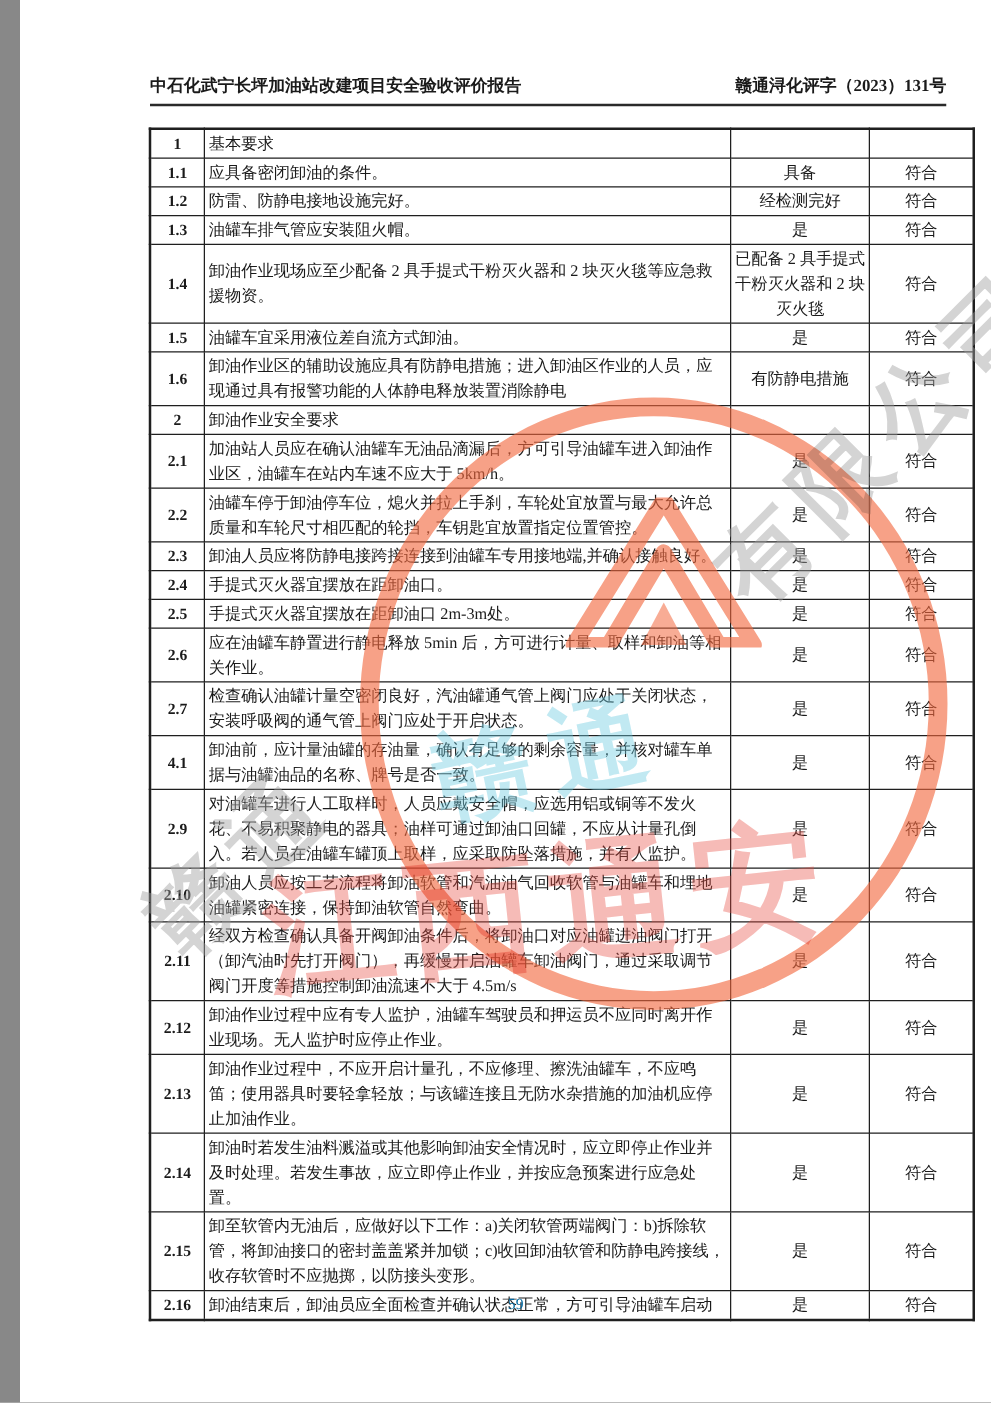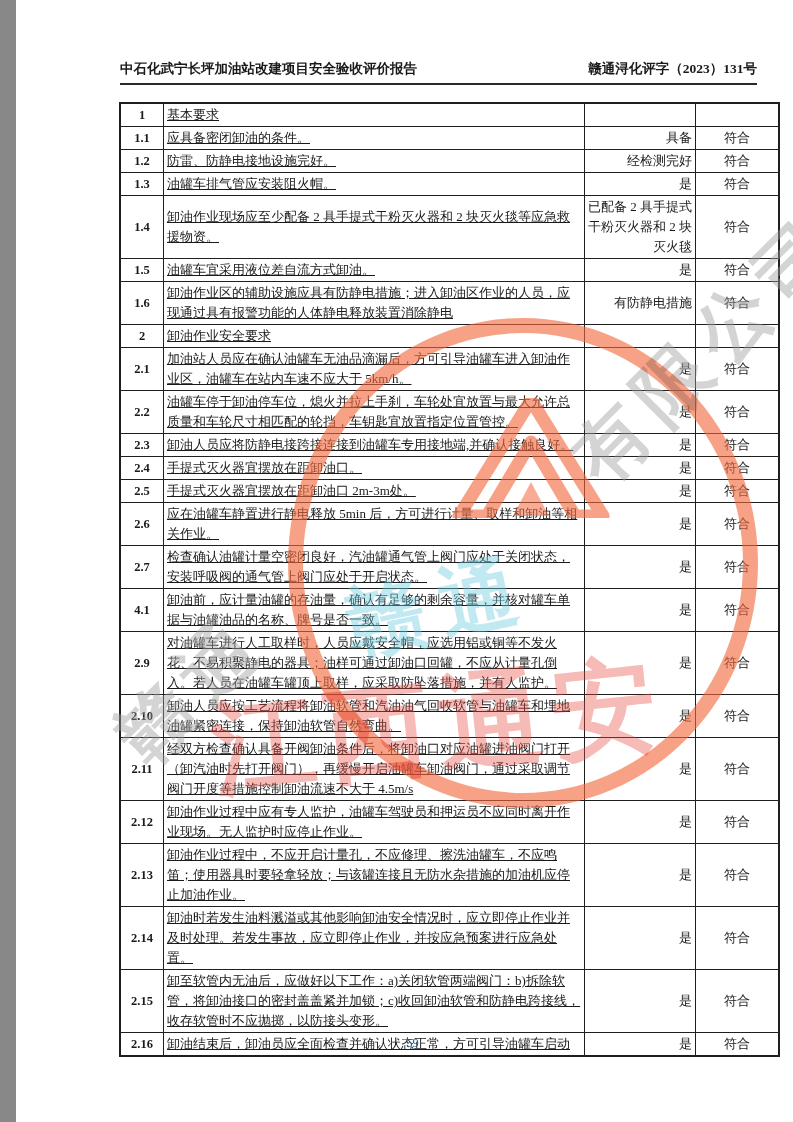--- a/index.html
+++ b/index.html
@@ -29,22 +29,22 @@
   }
   table.checklist td{
     border:1px solid #1f1f1f;
     padding:1px 3px;
     vertical-align:middle;
     line-height:20px;
     word-break:break-all;
   }
   table.checklist{border:2px solid #1f1f1f;}
   td.c-no{width:36px;text-align:center;font-weight:bold;font-size:12.5px;padding:1px 0;}
-  td.c-content{width:414px;text-align:left;text-decoration:underline;}
-  td.c-status{width:104px;text-align:right;}
+  td.c-content{width:414px;text-align:left;}
+  td.c-status{width:104px;text-align:center;}
   td.c-result{width:76px;text-align:center;}
   tr.section td{height:20px;}
   
   .footer{
     position:absolute;left:0;top:1036px;width:793px;
     text-align:center;font-size:12.5px;color:#0369a1;
   }
   
   .watermark{
     position:absolute;inset:0;

